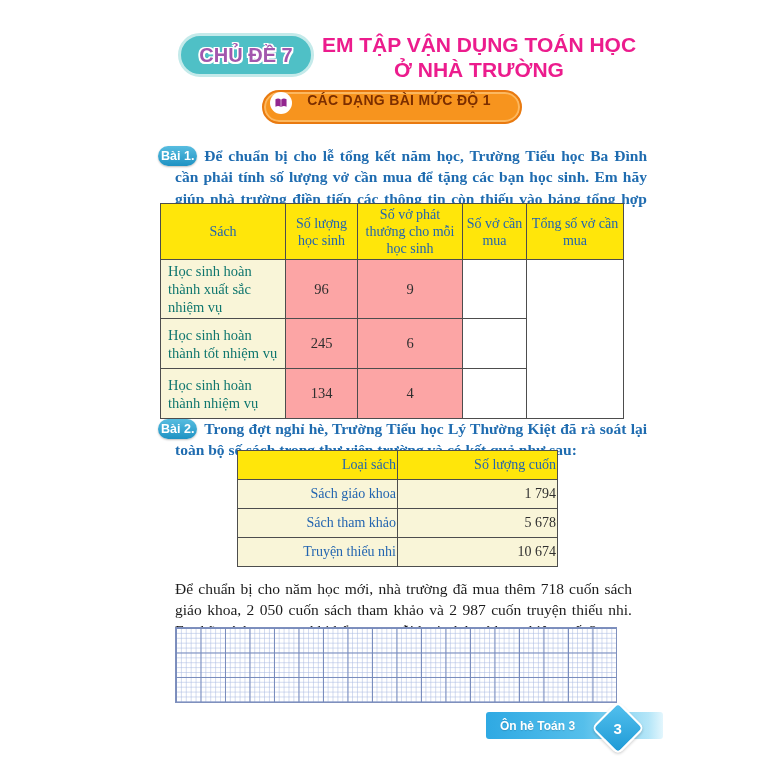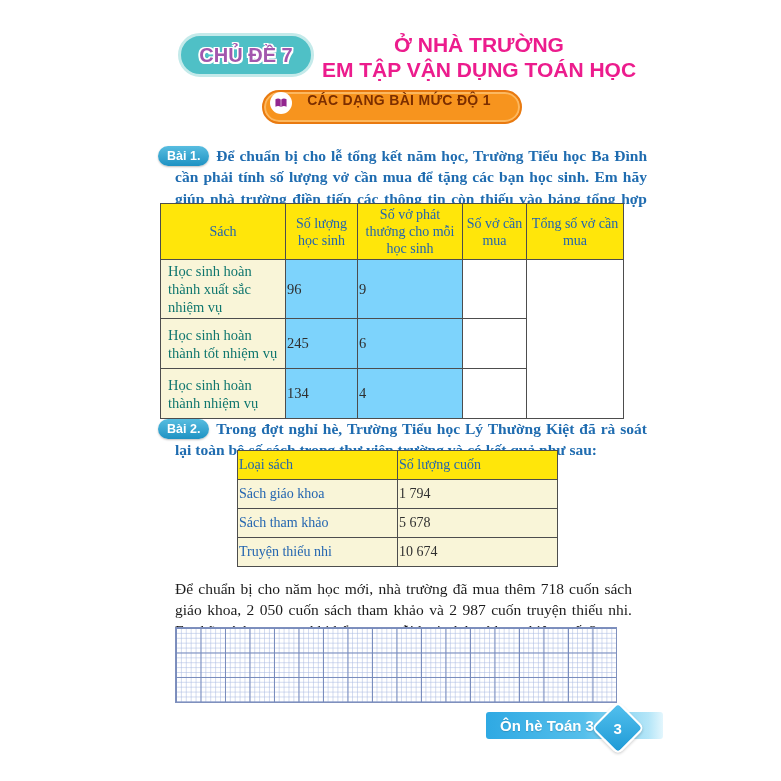--- a/index.html
+++ b/index.html
@@ -28,36 +28,36 @@
   .banner-text{flex:1;text-align:center;font-family:"Liberation Sans",sans-serif;font-weight:bold;
     font-size:14px;color:#7b2e00;padding-right:14px;letter-spacing:.3px;}
 
   
   .exercise{width:472px;color:#1f6cb0;font-weight:bold;font-size:15.5px;line-height:21.5px;
     text-align:justify;padding-left:17px;text-indent:-17px;}
   .ex1{left:158px;top:129px;}
   .ex2{left:158px;top:402px;}
   .bai-badge{display:inline-block;background:linear-gradient(#58bde0,#1e92c3);color:#fff;
     font-family:"Liberation Sans",sans-serif;font-weight:bold;font-size:12.5px;line-height:18px;
-    padding:1px 9px;border-radius:12px;margin-right:7px;text-indent:0;vertical-align:1px;
+    padding:1px 3px;border-radius:12px;margin-right:7px;text-indent:0;vertical-align:1px;
     box-shadow:0 1px 2px rgba(0,0,0,.25);}
 
   
   table{border-collapse:collapse;}
   .t1{left:160px;top:203px;width:463px;table-layout:fixed;}
   .t1 th,.t1 td{border:1.5px solid #4d4d4d;}
   .t1 th{background:#ffe60a;color:#2365b0;font-weight:normal;font-size:14px;line-height:17px;
     height:46px;padding:2px 3px;}
   .t1 td{height:45px;font-size:14.5px;}
   .t1 td.lbl{background:#f9f5d8;color:#0f766e;text-align:left;padding:2px 4px 2px 7px;line-height:18px;}
-  .t1 td.num{background:#7dd3fc;color:#2f2f2f;text-align:left;}
+  .t1 td.num{background:#fca5a5;color:#2f2f2f;text-align:center;}
   .t1 td.blank{background:#fff;}
 
   .t2{left:237px;top:450px;width:320px;table-layout:fixed;}
-  .t2 th,.t2 td{border:1.5px solid #4d4d4d;text-align:left;margin-left:11px;}
+  .t2 th,.t2 td{border:1.5px solid #4d4d4d;text-align:right;margin-left:11px;}
   .t2 th{background:#ffe60a;color:#2365b0;font-weight:normal;font-size:14px;height:26px;}
   .t2 td{background:#f9f5d8;height:26px;font-size:14px;}
   .t2 td.lbl{color:#2365b0;}
   .t2 td.num{color:#2f2f2f;}
 
   
   .followup{left:175px;top:562px;width:457px;color:#1c1c1c;font-size:15.5px;line-height:21px;
     text-align:justify;}
 
   
@@ -67,38 +67,38 @@
       linear-gradient(to bottom,rgba(116,136,186,.95) 1px,transparent 1px),
       linear-gradient(to right,rgba(172,188,226,.55) 1px,transparent 1px),
       linear-gradient(to bottom,rgba(172,188,226,.55) 1px,transparent 1px);
     background-size:24.5px 24.5px,24.5px 24.5px,4.9px 4.9px,4.9px 4.9px;
     border:1px solid #7f90bd;}
 
   
   .footer-bar{left:486px;top:712px;width:177px;height:27px;border-radius:3px;
     background:linear-gradient(to right,#2fa9e3,#55bfeb 55%,#b5e6f8 92%,#e3f6fd);
     display:flex;align-items:center;}
-  .footer-label{font-family:"Liberation Sans",sans-serif;font-weight:bold;font-size:15px;
+  .footer-label{font-family:"Liberation Sans",sans-serif;font-weight:bold;font-size:12px;
     color:#fff;padding-left:14px;text-shadow:0 1px 1px rgba(0,0,0,.15);}
   .page-diamond{left:599px;top:709px;width:34px;height:34px;transform:rotate(45deg);
     background:linear-gradient(135deg,#53c0ee,#1e9ad6);border:2.5px solid #fff;border-radius:6px;
     box-shadow:1px 1px 3px rgba(0,0,0,.2);display:flex;align-items:center;justify-content:center;}
   .page-diamond span{transform:rotate(-45deg);font-family:"Liberation Sans",sans-serif;
     font-weight:bold;font-size:15px;color:#fff;}
 </style>
 </head>
 <body>
 
 <div class="abs chapter-badge">
   <span>CHỦ ĐỀ 7</span>
 </div>
 
 <div class="abs page-title">
+  <div>EM TẬP VẬN DỤNG TOÁN HỌC</div>
   <div>Ở NHÀ TRƯỜNG</div>
-  <div>EM TẬP VẬN DỤNG TOÁN HỌC</div>
 </div>
 
 <div class="abs section-banner">
   <span class="banner-circle">
     <svg width="14" height="14" viewBox="0 0 24 24">
       <path d="M2.5 5.5c3-1.6 6.3-1.6 9 .3v13c-2.7-1.9-6-1.9-9-.3v-13z" fill="#93278f"></path>
       <path d="M21.5 5.5c-3-1.6-6.3-1.6-9 .3v13c2.7-1.9 6-1.9 9-.3v-13z" fill="#93278f"></path>
     </svg>
   </span>
   <span class="banner-text">CÁC DẠNG BÀI MỨC ĐỘ 1</span>

